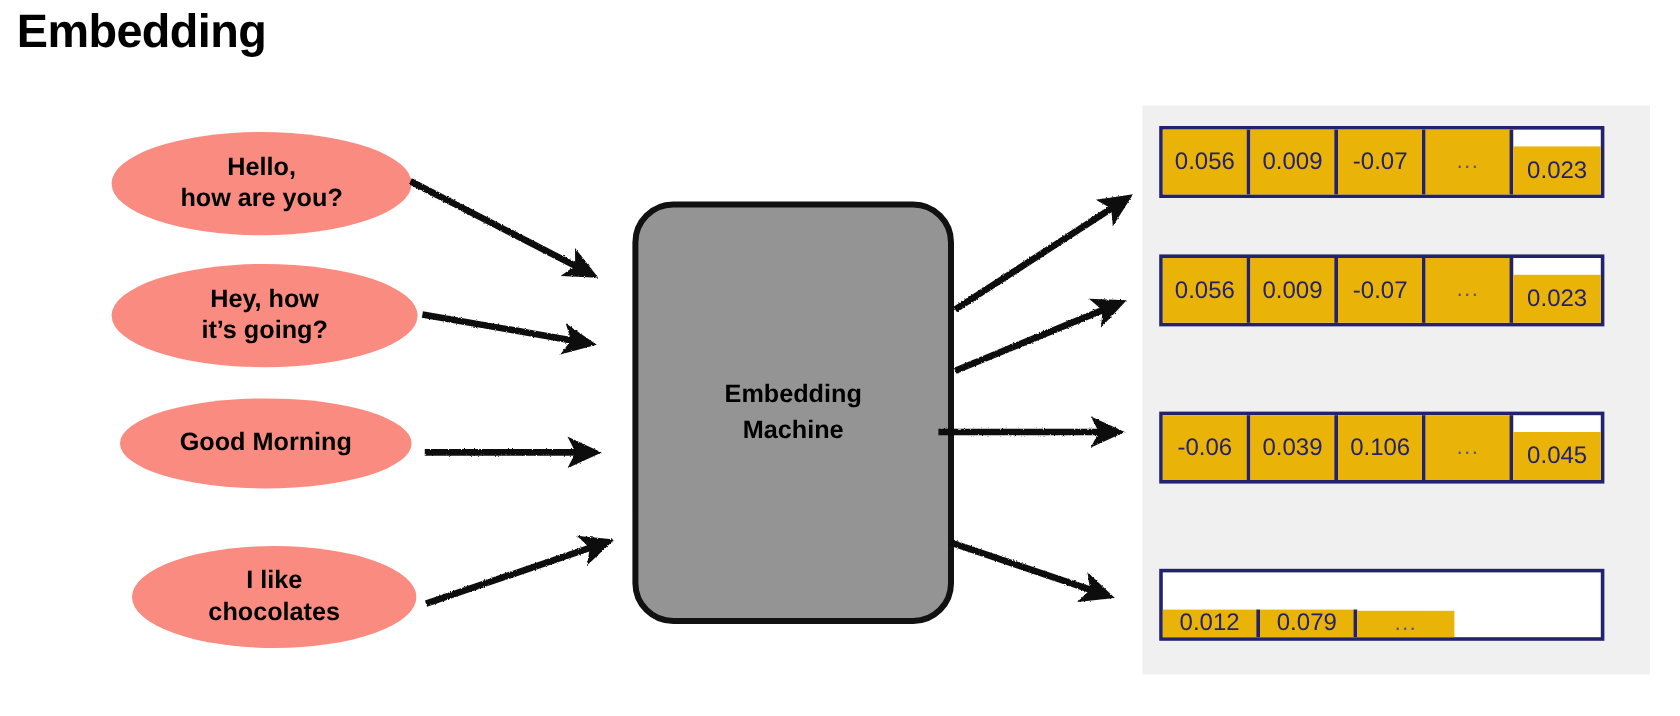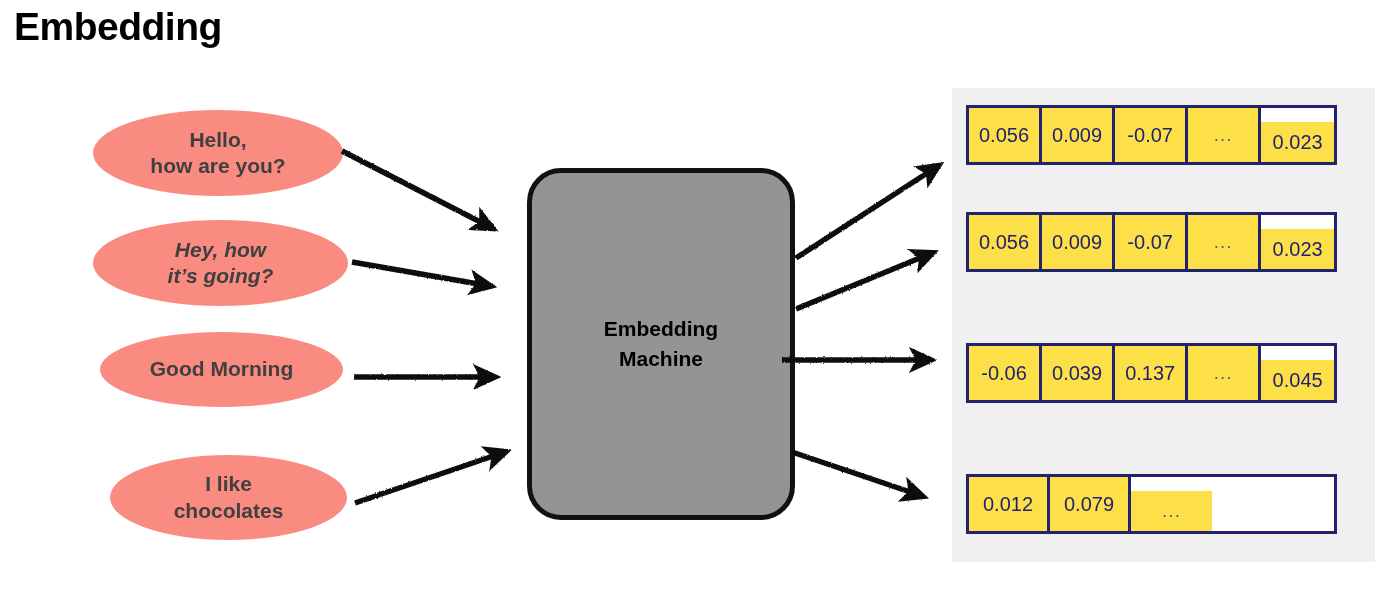--- a/index.html
+++ b/index.html
@@ -42,21 +42,21 @@
 
   
   .input-bubble {
     position: absolute;
     background: #f98b80;
     border-radius: 50%;
     display: flex;
     align-items: center;
     justify-content: center;
     text-align: center;
-    color: #404040;
+    color: #000000;
     font-weight: 700;
     font-size: 21px;
     line-height: 1.25;
     box-sizing: border-box;
     padding: 0 14px;
   }
 
   
   #machine-box {
     position: absolute;
@@ -92,21 +92,21 @@
   }
   .vector-cell {
     width: 81px;
     border-right: 3px solid #22226e;
     display: flex;
     align-items: center;
     justify-content: center;
     color: #22226e;
     font-size: 20px;
     box-sizing: border-box;
-    background: #fde047;
+    background: #eab308;
   }
   .vector-cell:last-child {
     border-right: none;
     margin-top: 14px;
   }
   .vector-cell.ellipsis {
     color: #5a5a8c;
     letter-spacing: 1px;
     font-size: 19px;
   }
@@ -129,21 +129,21 @@
   <div id="page-title">Embedding</div>
 
   <div id="output-panel"></div>
 
   <div class="input-bubble" style="left:93px; top:110px; width:250px; height:86px;">
     <span style="white-space:pre-line;">Hello,
 how are you?</span>
   </div>
 
   <div class="input-bubble" style="left:93px; top:220px; width:255px; height:86px;">
-    <span style="white-space:pre-line;font-style:italic;">Hey, how
+    <span style="white-space:pre-line;">Hey, how
 it’s going?</span>
   </div>
 
   <div class="input-bubble" style="left:100px; top:332px; width:243px; height:75px;">
     <span style="white-space:pre-line;">Good Morning</span>
   </div>
 
   <div class="input-bubble" style="left:110px; top:455px; width:237px; height:85px;">
     <span style="white-space:pre-line;">I like
 chocolates</span>
@@ -166,26 +166,26 @@
     <div class="vector-cell">0.056</div>
     <div class="vector-cell">0.009</div>
     <div class="vector-cell">-0.07</div>
     <div class="vector-cell ellipsis">...</div>
     <div class="vector-cell">0.023</div>
   </div>
 
   <div class="vector-row" style="left:966px; top:343px; width:371px;justify-content:center;">
     <div class="vector-cell">-0.06</div>
     <div class="vector-cell">0.039</div>
-    <div class="vector-cell">0.137</div>
+    <div class="vector-cell">0.106</div>
     <div class="vector-cell ellipsis">...</div>
     <div class="vector-cell">0.045</div>
   </div>
 
-  <div class="vector-row" style="left:966px; top:474px; width:371px;">
+  <div class="vector-row" style="left:966px; top:474px; width:371px;align-items:flex-end;">
     <div class="vector-cell">0.012</div>
     <div class="vector-cell">0.079</div>
     <div class="vector-cell ellipsis">...</div>
   </div>
 
   <svg id="arrow-layer" viewBox="0 0 1400 597">
     <defs>
       <marker id="ah" viewBox="0 0 10 10" refX="7.4" refY="5" markerWidth="5.2" markerHeight="5.2" orient="auto-start-reverse">
         <path d="M 0 0.4 L 10 5 L 0 9.6 L 2.4 5 Z" fill="#111111"></path>
       </marker>

